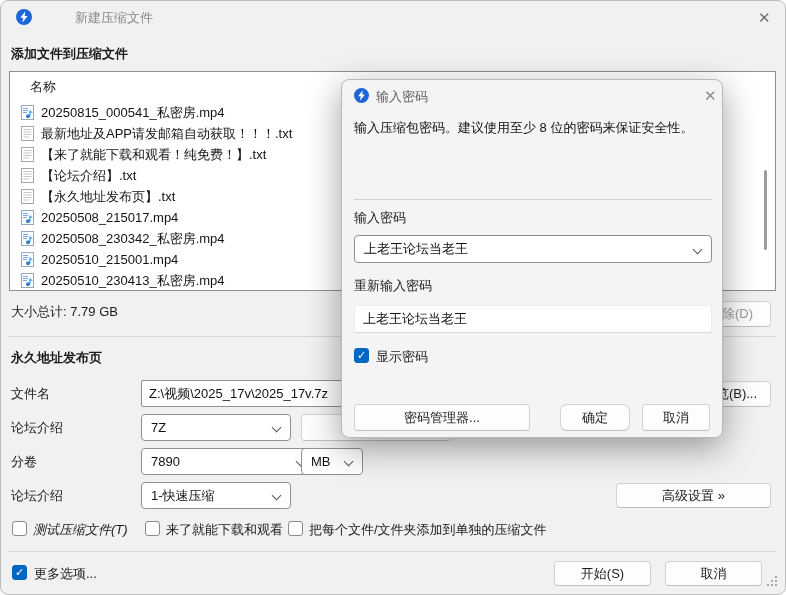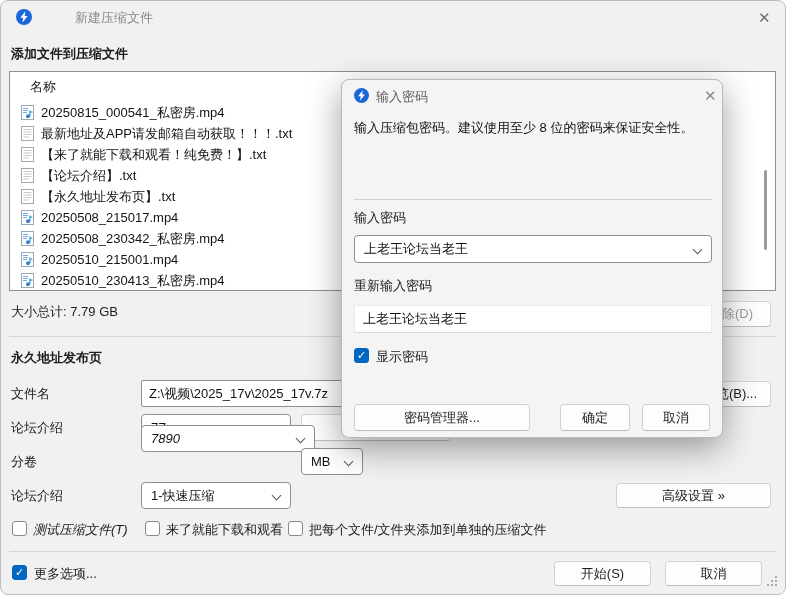--- a/index.html
+++ b/index.html
@@ -202,21 +202,21 @@
   <div class="btn" style="left:688px;top:380px;width:82px;height:26px;">浏览(B)...</div>
 
   <div class="lbl" style="left:10px;top:419px;">论坛介绍</div>
   <div class="combo" style="left:140px;top:413px;width:150px;height:27px;">
     <span>7Z</span>
     <span class="chev"></span>
   </div>
   <div class="btn" style="left:300px;top:413px;width:150px;height:27px;"></div>
 
   <div class="lbl" style="left:10px;top:453px;">分卷</div>
-  <div class="combo" style="left:140px;top:424px;width:174px;height:27px;font-style:italic;">
+  <div class="combo" style="left:140px;top:447px;width:174px;height:27px;">
     <span>7890</span>
     <span class="chev"></span>
   </div>
   <div class="combo" style="left:300px;top:447px;width:62px;height:27px;">
     <span>MB</span>
     <span class="chev"></span>
   </div>
 
   <div class="lbl" style="left:10px;top:487px;">论坛介绍</div>
   <div class="combo" style="left:140px;top:481px;width:150px;height:27px;">
@@ -265,17 +265,17 @@
     <div class="flatfield" style="left:12px;top:225px;width:358px;height:28px;">
       <span>上老王论坛当老王</span>
     </div>
 
     <div class="cb checked" style="left:12px;top:268px;">
         <span>✓</span>
       </div>
     <div class="lbl" style="left:34px;top:269px;">显示密码</div>
 
     <div class="btn" style="left:12px;top:324px;width:176px;height:27px;">密码管理器...</div>
-    <div class="btn" style="left:218px;top:324px;width:70px;height:27px;">确定</div>
+    <div class="btn" style="left:218px;top:324px;width:70px;height:27px;border-radius:7px;">确定</div>
     <div class="btn" style="left:300px;top:324px;width:68px;height:27px;">取消</div>
   </div>
 
 </div>
 
 </body></html>

